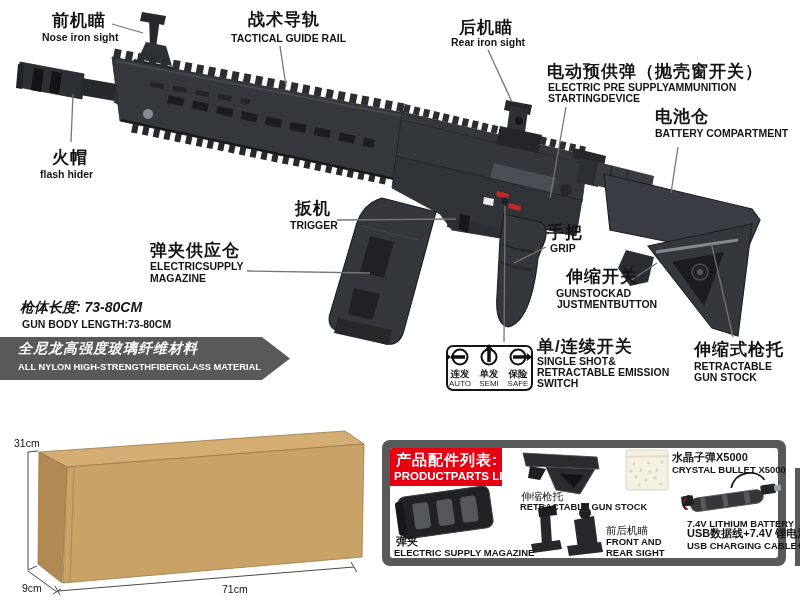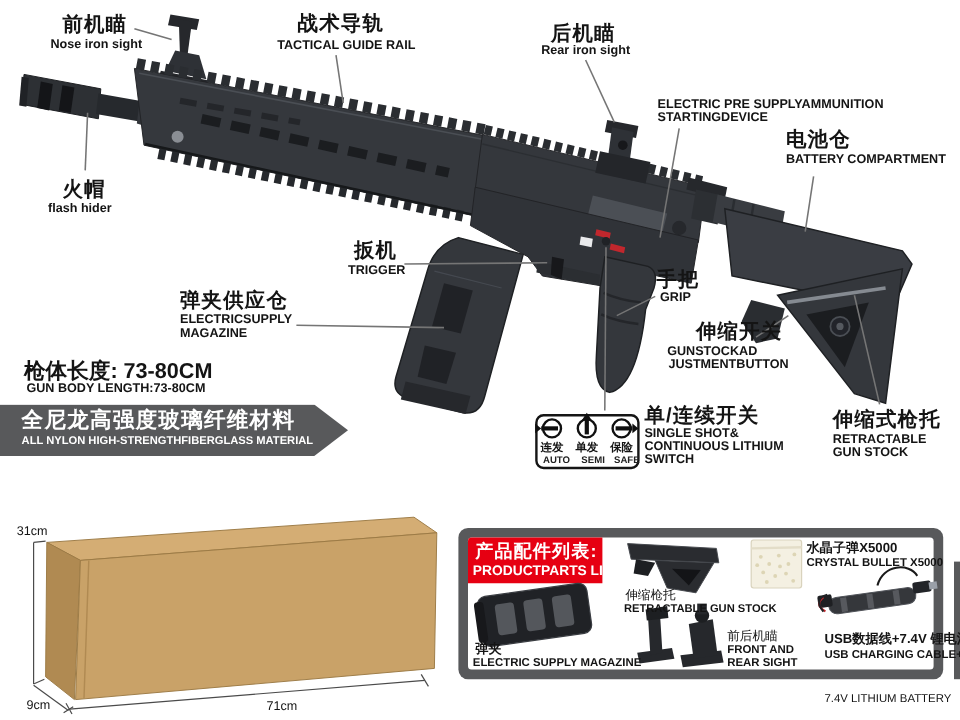--- a/index.html
+++ b/index.html
@@ -1,34 +1,34 @@
 <!DOCTYPE html>
 <html><head>
 <meta charset="utf-8">
 <style>
   html,body{margin:0;padding:0;background:#fff;}
   #stage{position:relative;width:800px;height:600px;background:#ffffff;overflow:hidden;
          font-family:"Liberation Sans","DejaVu Sans",sans-serif;color:#141414;}
   .abs{position:absolute;white-space:nowrap;line-height:1.05;}
   .zh{font-weight:700;font-size:17px;letter-spacing:1px;}
-  .zh-big{font-weight:700;font-size:18px;}
+  .zh-big{font-weight:700;font-size:14px;font-style:italic;}
   .en{font-weight:700;font-size:10.5px;letter-spacing:0;}
   .en-sm{font-weight:700;font-size:9.5px;}
   .white{color:#ffffff;}
   #banner{position:absolute;left:0;top:337px;width:290px;height:43px;background:#58595b;
           clip-path:polygon(0 0,90.3% 0,100% 50%,90.3% 100%,0 100%);}
   #panel-outer{position:absolute;left:382px;top:440px;width:404px;height:126px;background:#58595b;border-radius:8px;}
   #panel-inner{position:absolute;left:390px;top:448px;width:388px;height:110px;background:#ffffff;border-radius:3px;}
   #panel-sliver{position:absolute;left:795px;top:468px;width:5px;height:98px;background:#58595b;}
   #red-badge{position:absolute;left:390px;top:448px;width:112px;height:38px;background:#e60012;border-radius:3px 0 0 0;}
   #legend-box{position:absolute;left:446px;top:345px;width:87px;height:46px;background:#fff;
               border:2px solid #151515;border-radius:7px;box-sizing:border-box;}
   .legend-col{position:absolute;width:30px;text-align:center;}
   .legend-zh{font-weight:700;font-size:9.5px;}
-  .legend-en{font-weight:700;font-size:8px;color:#222;text-align:right;}
+  .legend-en{font-weight:400;font-size:8px;color:#222;}
   svg{position:absolute;left:0;top:0;}
   .callout{stroke:#757575;stroke-width:1.3;fill:none;}
   .dim{stroke:#4a4a4a;stroke-width:1;fill:none;}
 </style>
 </head>
 <body>
 
 <div id="stage">
 
   <div id="banner"></div>
@@ -239,46 +239,47 @@
 
   <div class="abs zh" style="left:52px;top:12px">前机瞄</div>
   <div class="abs en" style="left:42px;top:32px">Nose iron sight</div>
 
   <div class="abs zh" style="left:248px;top:11px">战术导轨</div>
   <div class="abs en" style="left:231px;top:33px">TACTICAL GUIDE RAIL</div>
 
   <div class="abs zh" style="left:459px;top:19px">后机瞄</div>
   <div class="abs en" style="left:451px;top:37px">Rear iron sight</div>
 
+  <div class="abs zh" style="left:547px;top:63px">电动预供弹（抛壳窗开关）</div>
   <div class="abs en" style="left:548px;top:82px">ELECTRIC PRE SUPPLYAMMUNITION</div>
   <div class="abs en" style="left:548px;top:93px">STARTINGDEVICE</div>
 
   <div class="abs zh" style="left:655px;top:108px">电池仓</div>
   <div class="abs en" style="left:655px;top:128px">BATTERY COMPARTMENT</div>
 
   <div class="abs zh" style="left:52px;top:149px">火帽</div>
   <div class="abs en" style="left:40px;top:169px">flash hider</div>
 
   <div class="abs zh" style="left:150px;top:242px">弹夹供应仓</div>
   <div class="abs en" style="left:150px;top:261px">ELECTRICSUPPLY</div>
   <div class="abs en" style="left:150px;top:273px">MAGAZINE</div>
 
   <div class="abs zh" style="left:295px;top:200px">扳机</div>
   <div class="abs en" style="left:290px;top:220px">TRIGGER</div>
 
   <div class="abs zh" style="left:547px;top:224px">手把</div>
   <div class="abs en" style="left:550px;top:243px">GRIP</div>
 
-  <div class="abs zh" style="left:580px;top:268px">伸缩开关</div>
+  <div class="abs zh" style="left:566px;top:268px">伸缩开关</div>
   <div class="abs en" style="left:556px;top:288px">GUNSTOCKAD</div>
   <div class="abs en" style="left:557px;top:299px">JUSTMENTBUTTON</div>
 
   <div class="abs zh" style="left:537px;top:338px">单/连续开关</div>
   <div class="abs en" style="left:537px;top:356px">SINGLE SHOT&amp;</div>
-  <div class="abs en" style="left:537px;top:367px">CONTINUOUS LITHIUM</div>
+  <div class="abs en" style="left:537px;top:367px">RETRACTABLE EMISSION</div>
   <div class="abs en" style="left:537px;top:378px">SWITCH</div>
 
   <div class="abs zh" style="left:694px;top:341px">伸缩式枪托</div>
   <div class="abs en" style="left:694px;top:361px">RETRACTABLE</div>
   <div class="abs en" style="left:694px;top:372px">GUN STOCK</div>
 
   <div class="abs legend-col legend-zh" style="left:445px;top:369px">连发</div>
   <div class="abs legend-col legend-en" style="left:445px;top:380px">AUTO</div>
   <div class="abs legend-col legend-zh" style="left:474px;top:369px">单发</div>
   <div class="abs legend-col legend-en" style="left:474px;top:380px">SEMI</div>
@@ -305,15 +306,15 @@
 
   <div class="abs" style="left:606px;top:525px;font-size:10.5px;font-weight:400">前后机瞄</div>
   <div class="abs" style="left:606px;top:537px;font-size:9.5px;font-weight:700">FRONT AND</div>
   <div class="abs" style="left:606px;top:548px;font-size:9.5px;font-weight:700">REAR SIGHT</div>
 
   <div class="abs" style="left:672px;top:452px;font-size:11px;font-weight:700">水晶子弹X5000</div>
   <div class="abs" style="left:672px;top:465px;font-size:9.5px;font-weight:700">CRYSTAL BULLET X5000</div>
 
   <div class="abs" style="left:687px;top:528px;font-size:11px;font-weight:700">USB数据线+7.4V 锂电池</div>
   <div class="abs" style="left:687px;top:541px;font-size:9.5px;font-weight:700">USB CHARGING CABLE+</div>
-  <div class="abs" style="left:687px;top:578px;font-size:9.5px;font-weight:400">7.4V LITHIUM BATTERY</div>
+  <div class="abs" style="left:687px;top:519px;font-size:9.5px;font-weight:700">7.4V LITHIUM BATTERY</div>
 
 </div>
 
 </body></html>

